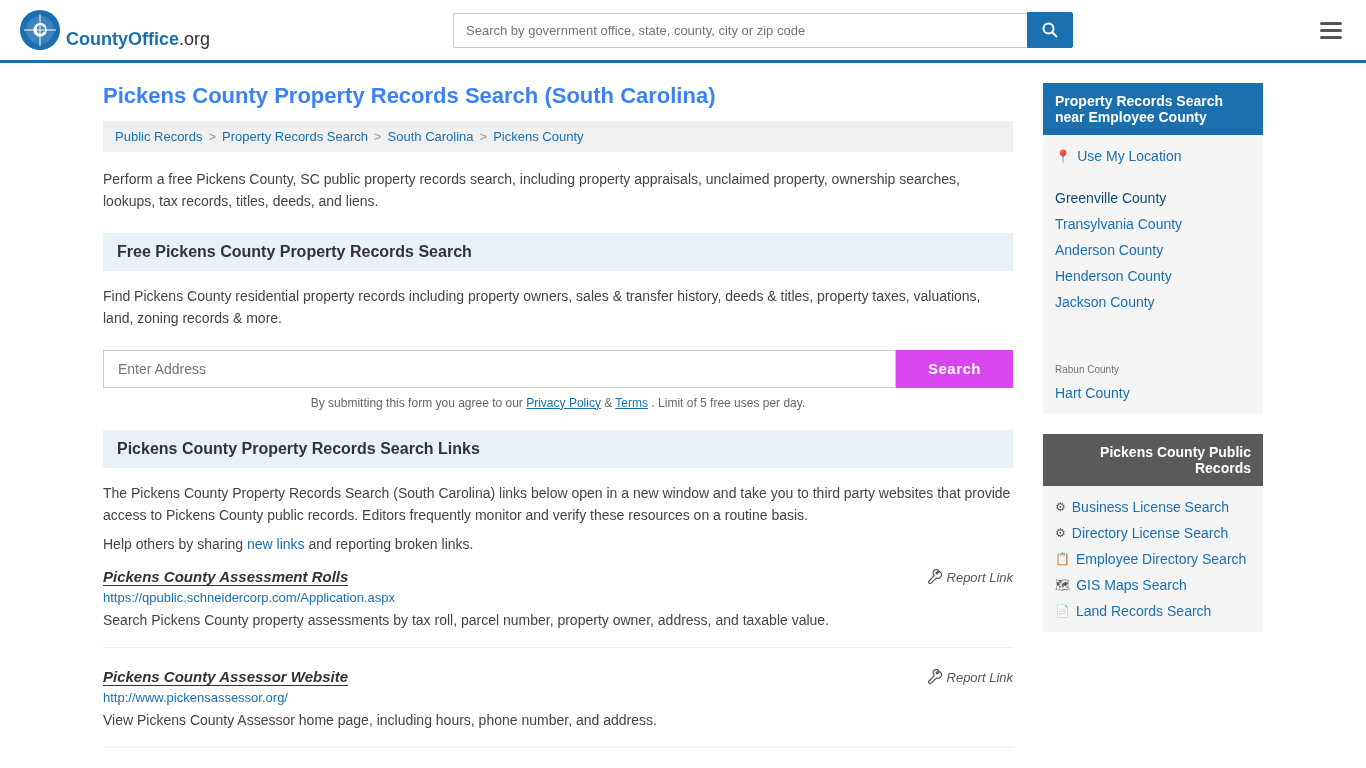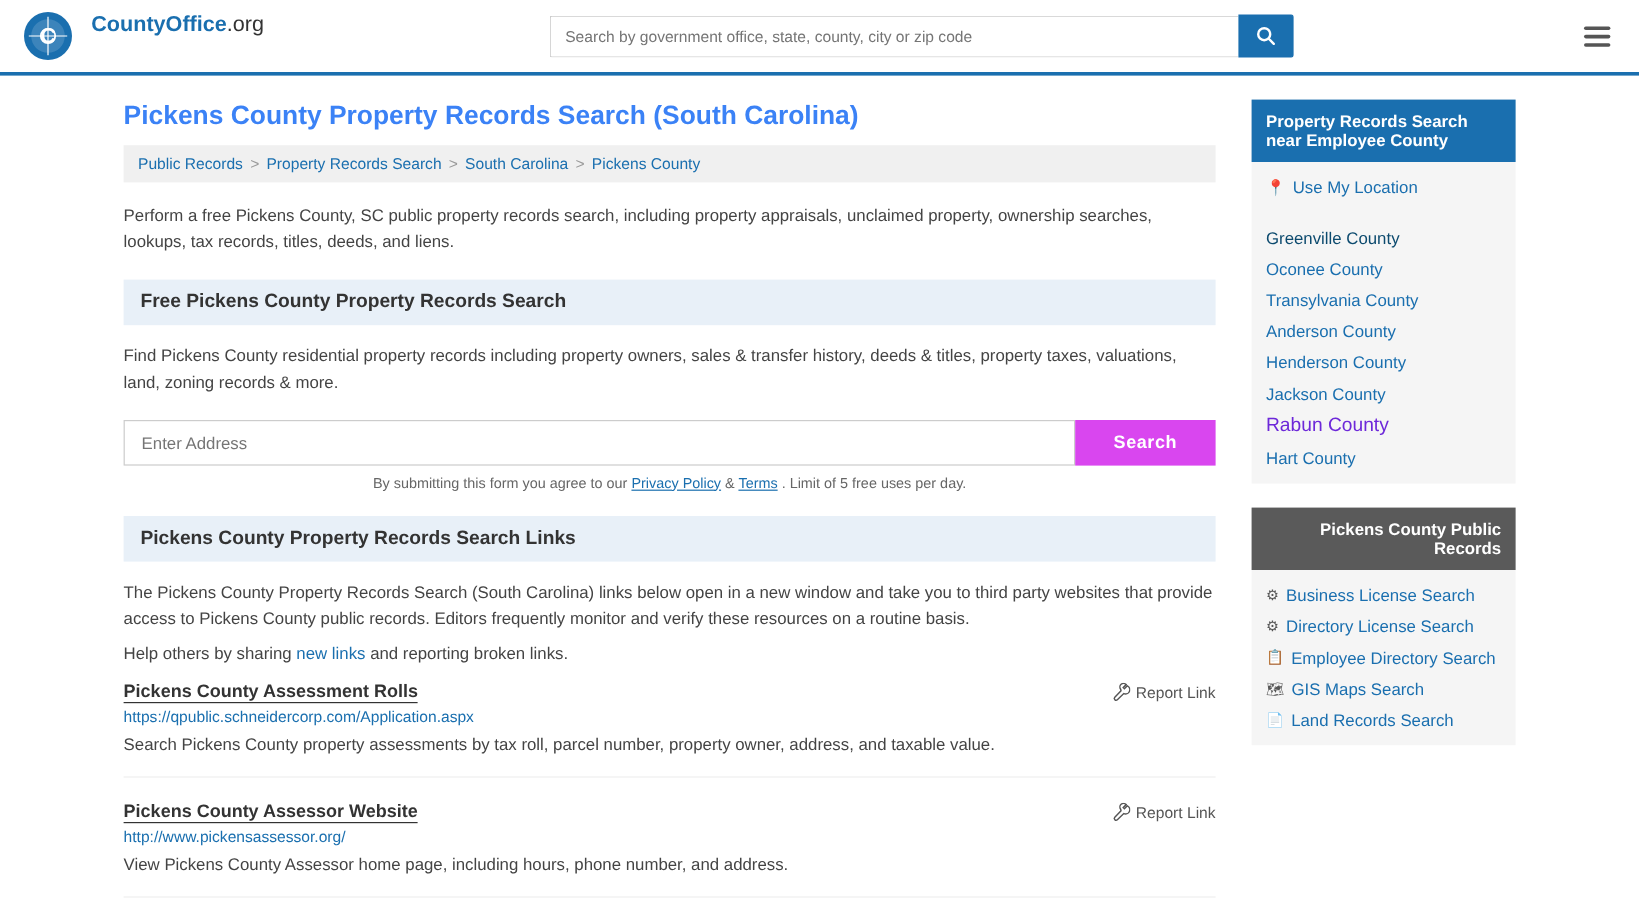--- a/index.html
+++ b/index.html
@@ -9,22 +9,22 @@
     .header {
       background: #fff;
       border-bottom: 3px solid #1a6faf;
       padding: 10px 20px;
       display: flex;
       align-items: center;
       justify-content: space-between;
     }
     .logo-area {
       display: flex;
-      align-items: flex-start;
-      gap: 16px;
+      align-items: flex-end;
+      gap: 6px;
     }
     .logo-icon {
       width: 40px;
       height: 40px;
     }
     .header-search {
       display: flex;
       align-items: center;
       flex: 1;
       max-width: 620px;
@@ -170,20 +170,21 @@
     .record-item {
       margin-bottom: 20px;
       padding-bottom: 16px;
       border-bottom: 1px solid #eee;
     }
     .record-item-header {
       display: flex;
       justify-content: space-between;
       align-items: center;
       margin-bottom: 4px;
+      font-style: italic;
     }
     .record-title {
       font-size: 15px;
       font-weight: bold;
       color: #333;
       text-decoration: none;
       border-bottom: 1px solid #333;
     }
     .report-link {
       display: flex;
@@ -359,36 +360,33 @@
         <li>
           <span style="color:#333;font-size:13px;">📍</span>
           <a href="#">Use My Location</a>
         </li>
       </ul>
       <ul class="sidebar-list" id="county-list">
       <li>
             <a href="#" style="color:#0c4a6e;text-decoration:none;font-size:14px;">Greenville County</a>
           </li>
           <li>
-            <a href="#" style="color:#1a6faf;text-decoration:none;font-size:14px;">Oconee County</a>
-          </li>
-          <li>
             <a href="#" style="color:#1a6faf;text-decoration:none;font-size:14px;">Transylvania County</a>
           </li>
           <li>
             <a href="#" style="color:#1a6faf;text-decoration:none;font-size:14px;">Anderson County</a>
           </li>
           <li>
             <a href="#" style="color:#1a6faf;text-decoration:none;font-size:14px;">Henderson County</a>
           </li>
           <li>
             <a href="#" style="color:#1a6faf;text-decoration:none;font-size:14px;">Jackson County</a>
           </li>
           <li>
-            <a href="#" style="color:#6d28d9;text-decoration:none;font-size:16px;">Rabun County</a>
+            <a href="#" style="color:#737373;text-decoration:none;font-size:10px;margin-top:44px;">Rabun County</a>
           </li>
           <li>
             <a href="#" style="color:#1a6faf;text-decoration:none;font-size:14px;">Hart County</a>
           </li>
         </ul>
     </div>
 
     <div class="sidebar-section sidebar-public-records">
       <div class="sidebar-section-header">Pickens County Public Records</div>
       <ul class="sidebar-list" id="public-records-list">

